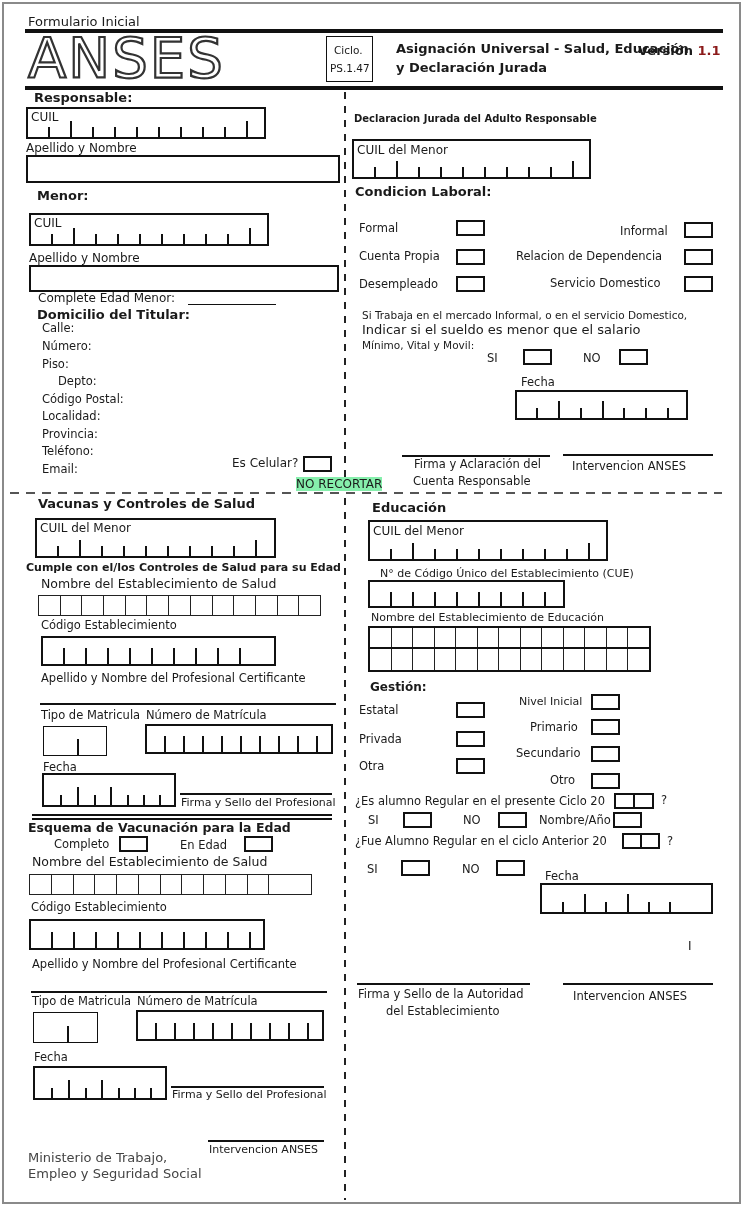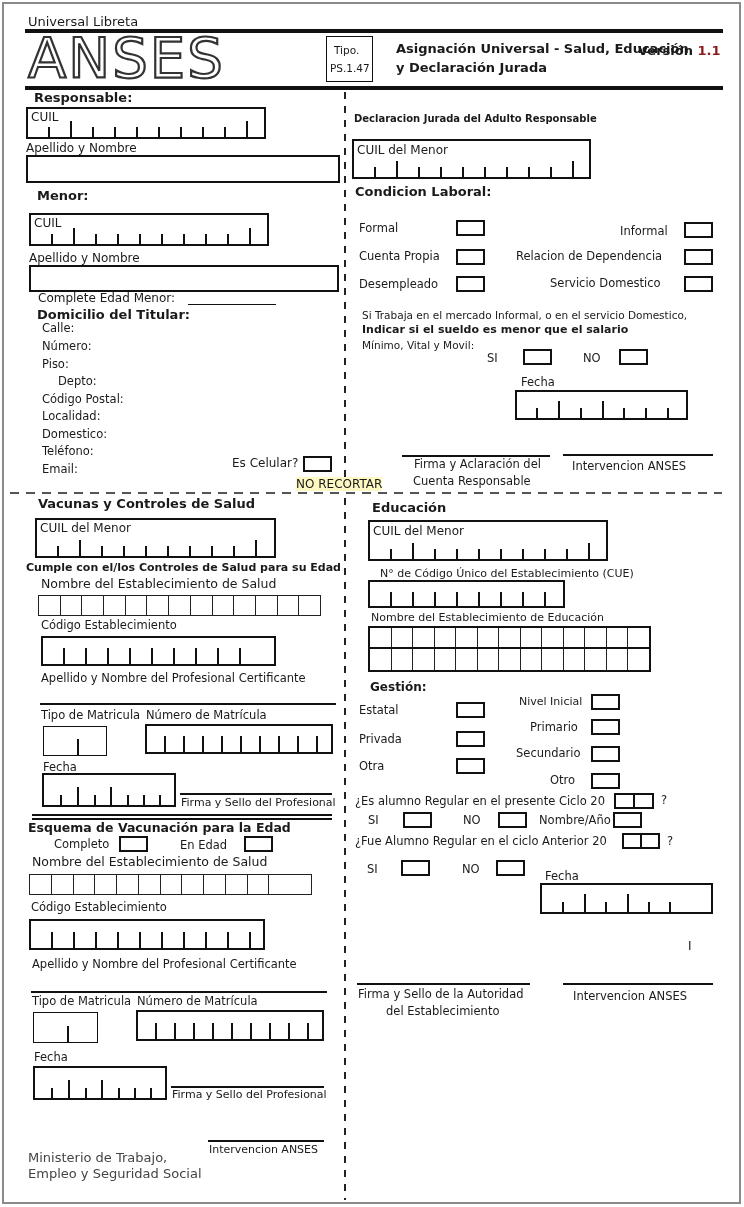--- a/index.html
+++ b/index.html
@@ -20,35 +20,35 @@
   .dashh { position: absolute; height: 2px; background: repeating-linear-gradient(to right, #555 0 9px, transparent 9px 16px); }
   .logo { position: absolute; left: 28px; top: 30px; font-family: "DejaVu Sans", sans-serif; font-size: 56px; letter-spacing: 2px; line-height: 56px; color: #fff; -webkit-text-stroke: 2.2px #333; font-weight: normal; }
   .cb { position: absolute; width: 29px; height: 16px; border: 2px solid #111; background: #fff; }
   .red { color: #8b1a1a; }
 </style>
 </head>
 <body>
 
 <div class="frame"></div>
 
-<span class="t" style="left:28px;top:15px;font-size:13px;">Universal Libreta</span>
+<span class="t" style="left:28px;top:15px;font-size:13px;">Formulario Inicial</span>
 <span class="t b" style="left:638px;top:12px;font-size:13px;margin-top:32px;"><span>Versión</span> <span class="red">1.1</span></span>
 <div class="hr" style="left:25px;top:29px;width:698px;height:4px;"></div>
 <div class="logo">ANSES</div>
 <div class="box thin" style="left:326px;top:36px;width:47px;height:46px;">
-  <div class="t" style="left:7px;top:6px;font-size:10.5px;">Tipo.</div>
+  <div class="t" style="left:7px;top:6px;font-size:10.5px;">Ciclo.</div>
   <div class="t" style="left:3px;top:24px;font-size:10.5px;">PS.1.47</div>
 </div>
 <span class="t b" style="left:396px;top:42px;font-size:13px;">Asignación Universal - Salud, Educación</span>
 <span class="t b" style="left:396px;top:61px;font-size:13px;">y Declaración Jurada</span>
 <div class="hr" style="left:25px;top:86px;width:698px;height:4px;"></div>
 
 <div class="dashv" style="left:344px;top:92px;height:1108px;"></div>
 <div class="dashh" style="left:10px;top:492px;width:712px;"></div>
-<span class="t" style="left:296px;top:477px;font-size:12px;background:#fef9c3;">NO RECORTAR</span>
+<span class="t" style="left:296px;top:477px;font-size:12px;background:#86efac;">NO RECORTAR</span>
 
 <span class="t b" style="left:34px;top:91px;font-size:13px;">Responsable:</span>
 <div class="box" style="left:26px;top:107px;width:240px;height:32px;">
   <span class="t" style="left:3px;top:1px;font-size:12px;">CUIL</span>
   <div class="tick" style="left:20px;height:10px;"></div>
     <div class="tick" style="left:42px;height:16px;"></div>
     <div class="tick" style="left:64px;height:10px;"></div>
     <div class="tick" style="left:86px;height:10px;"></div>
     <div class="tick" style="left:108px;height:10px;"></div>
     <div class="tick" style="left:130px;height:10px;"></div>
@@ -80,21 +80,21 @@
 <div class="hr" style="left:188px;top:304px;width:88px;height:1px;"></div>
 
 <span class="t b" style="left:37px;top:308px;font-size:13px;">Domicilio del Titular:</span>
 <div class="abs" style="left:42px;top:321px;">
   <div class="t" style="left:0;top:0;">Calle:</div>
   <div class="t" style="left:0;top:18px;">Número:</div>
   <div class="t" style="left:0;top:36px;">Piso:</div>
   <div class="t" style="left:16px;top:53px;">Depto:</div>
   <div class="t" style="left:0;top:71px;">Código Postal:</div>
   <div class="t" style="left:0;top:88px;">Localidad:</div>
-  <div class="t" style="left:0;top:106px;">Domestico:</div>
+  <div class="t" style="left:0;top:106px;">Provincia:</div>
   <div class="t" style="left:0;top:123px;">Teléfono:</div>
   <div class="t" style="left:0;top:141px;">Email:</div>
 </div>
 <span class="t" style="left:232px;top:456px;font-size:12px;">Es Celular?</span>
 <div class="cb" style="left:303px;top:456px;"></div>
 
 <span class="t b" style="left:354px;top:112px;font-size:10px;">Declaracion Jurada del Adulto Responsable</span>
 <div class="box" style="left:352px;top:139px;width:239px;height:40px;">
   <span class="t" style="left:3px;top:2px;font-size:12px;">CUIL del Menor</span>
   <div class="tick" style="left:20px;height:10px;"></div>
@@ -118,21 +118,21 @@
 <div class="cb" style="left:456px;top:276px;"></div>
 
 <span class="t" style="left:620px;top:224px;">Informal</span>
 <div class="cb" style="left:684px;top:222px;"></div>
 <span class="t" style="left:516px;top:249px;">Relacion de Dependencia</span>
 <div class="cb" style="left:684px;top:249px;"></div>
 <span class="t" style="left:550px;top:276px;">Servicio Domestico</span>
 <div class="cb" style="left:684px;top:276px;"></div>
 
 <span class="t" style="left:362px;top:308px;font-size:10.5px;">Si Trabaja en el mercado Informal, o en el servicio Domestico,</span>
-<span class="t" style="left:362px;top:323px;font-size:11px;font-weight:bold;">Indicar si el sueldo es menor que el salario</span>
+<span class="t" style="left:362px;top:323px;font-size:13px;">Indicar si el sueldo es menor que el salario</span>
 <span class="t" style="left:362px;top:338px;font-size:10.5px;">Mínimo, Vital y Movil:</span>
 <span class="t" style="left:487px;top:351px;">SI</span>
 <div class="cb" style="left:523px;top:349px;"></div>
 <span class="t" style="left:583px;top:351px;">NO</span>
 <div class="cb" style="left:619px;top:349px;"></div>
 
 <span class="t" style="left:521px;top:375px;">Fecha</span>
 <div class="box" style="left:515px;top:390px;width:173px;height:30px;">
   <div class="tick" style="left:19px;height:10px;"></div>
     <div class="tick" style="left:41px;height:17px;"></div>

